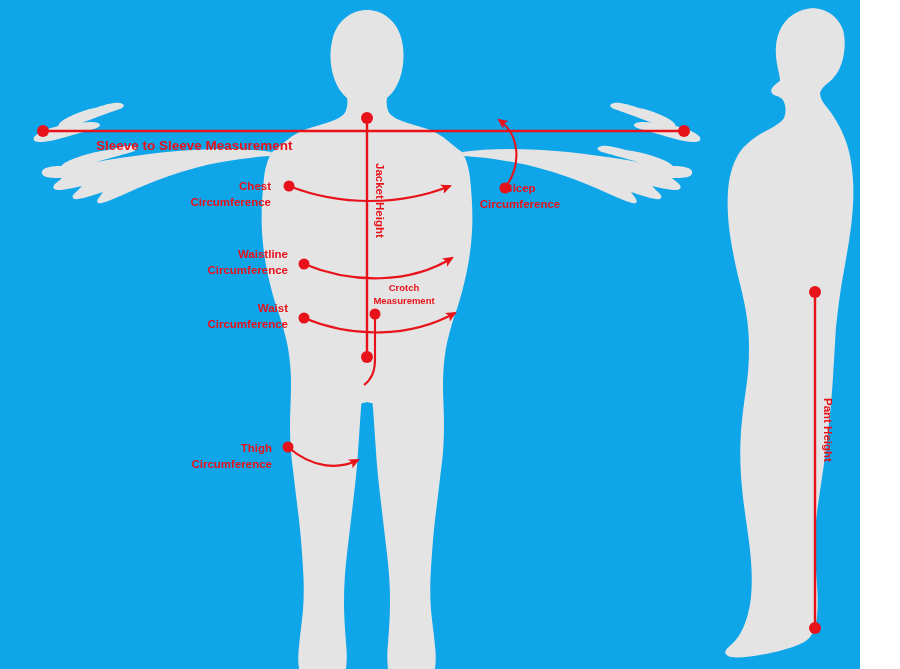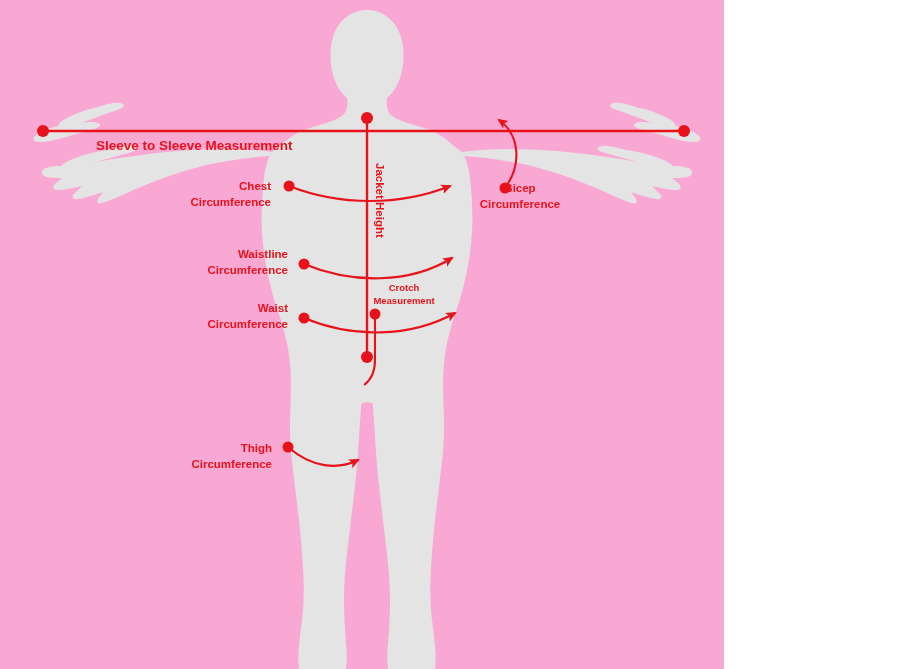--- a/index.html
+++ b/index.html
@@ -5,23 +5,23 @@
   html, body {
     margin: 0;
     padding: 0;
     background: #ffffff;
   }
   body {
     font-family: "Liberation Sans", sans-serif;
   }
   #diagram-root {
     position: relative;
-    width: 724px;
+    width: 860px;
     height: 669px;
-    background: #f9a8d4;
+    background: #0ea5e9;
     overflow: hidden;
   }
   #diagram-svg {
     position: absolute;
     top: 0;
     left: 0;
     width: 900px;
     height: 669px;
     display: block;
   }

